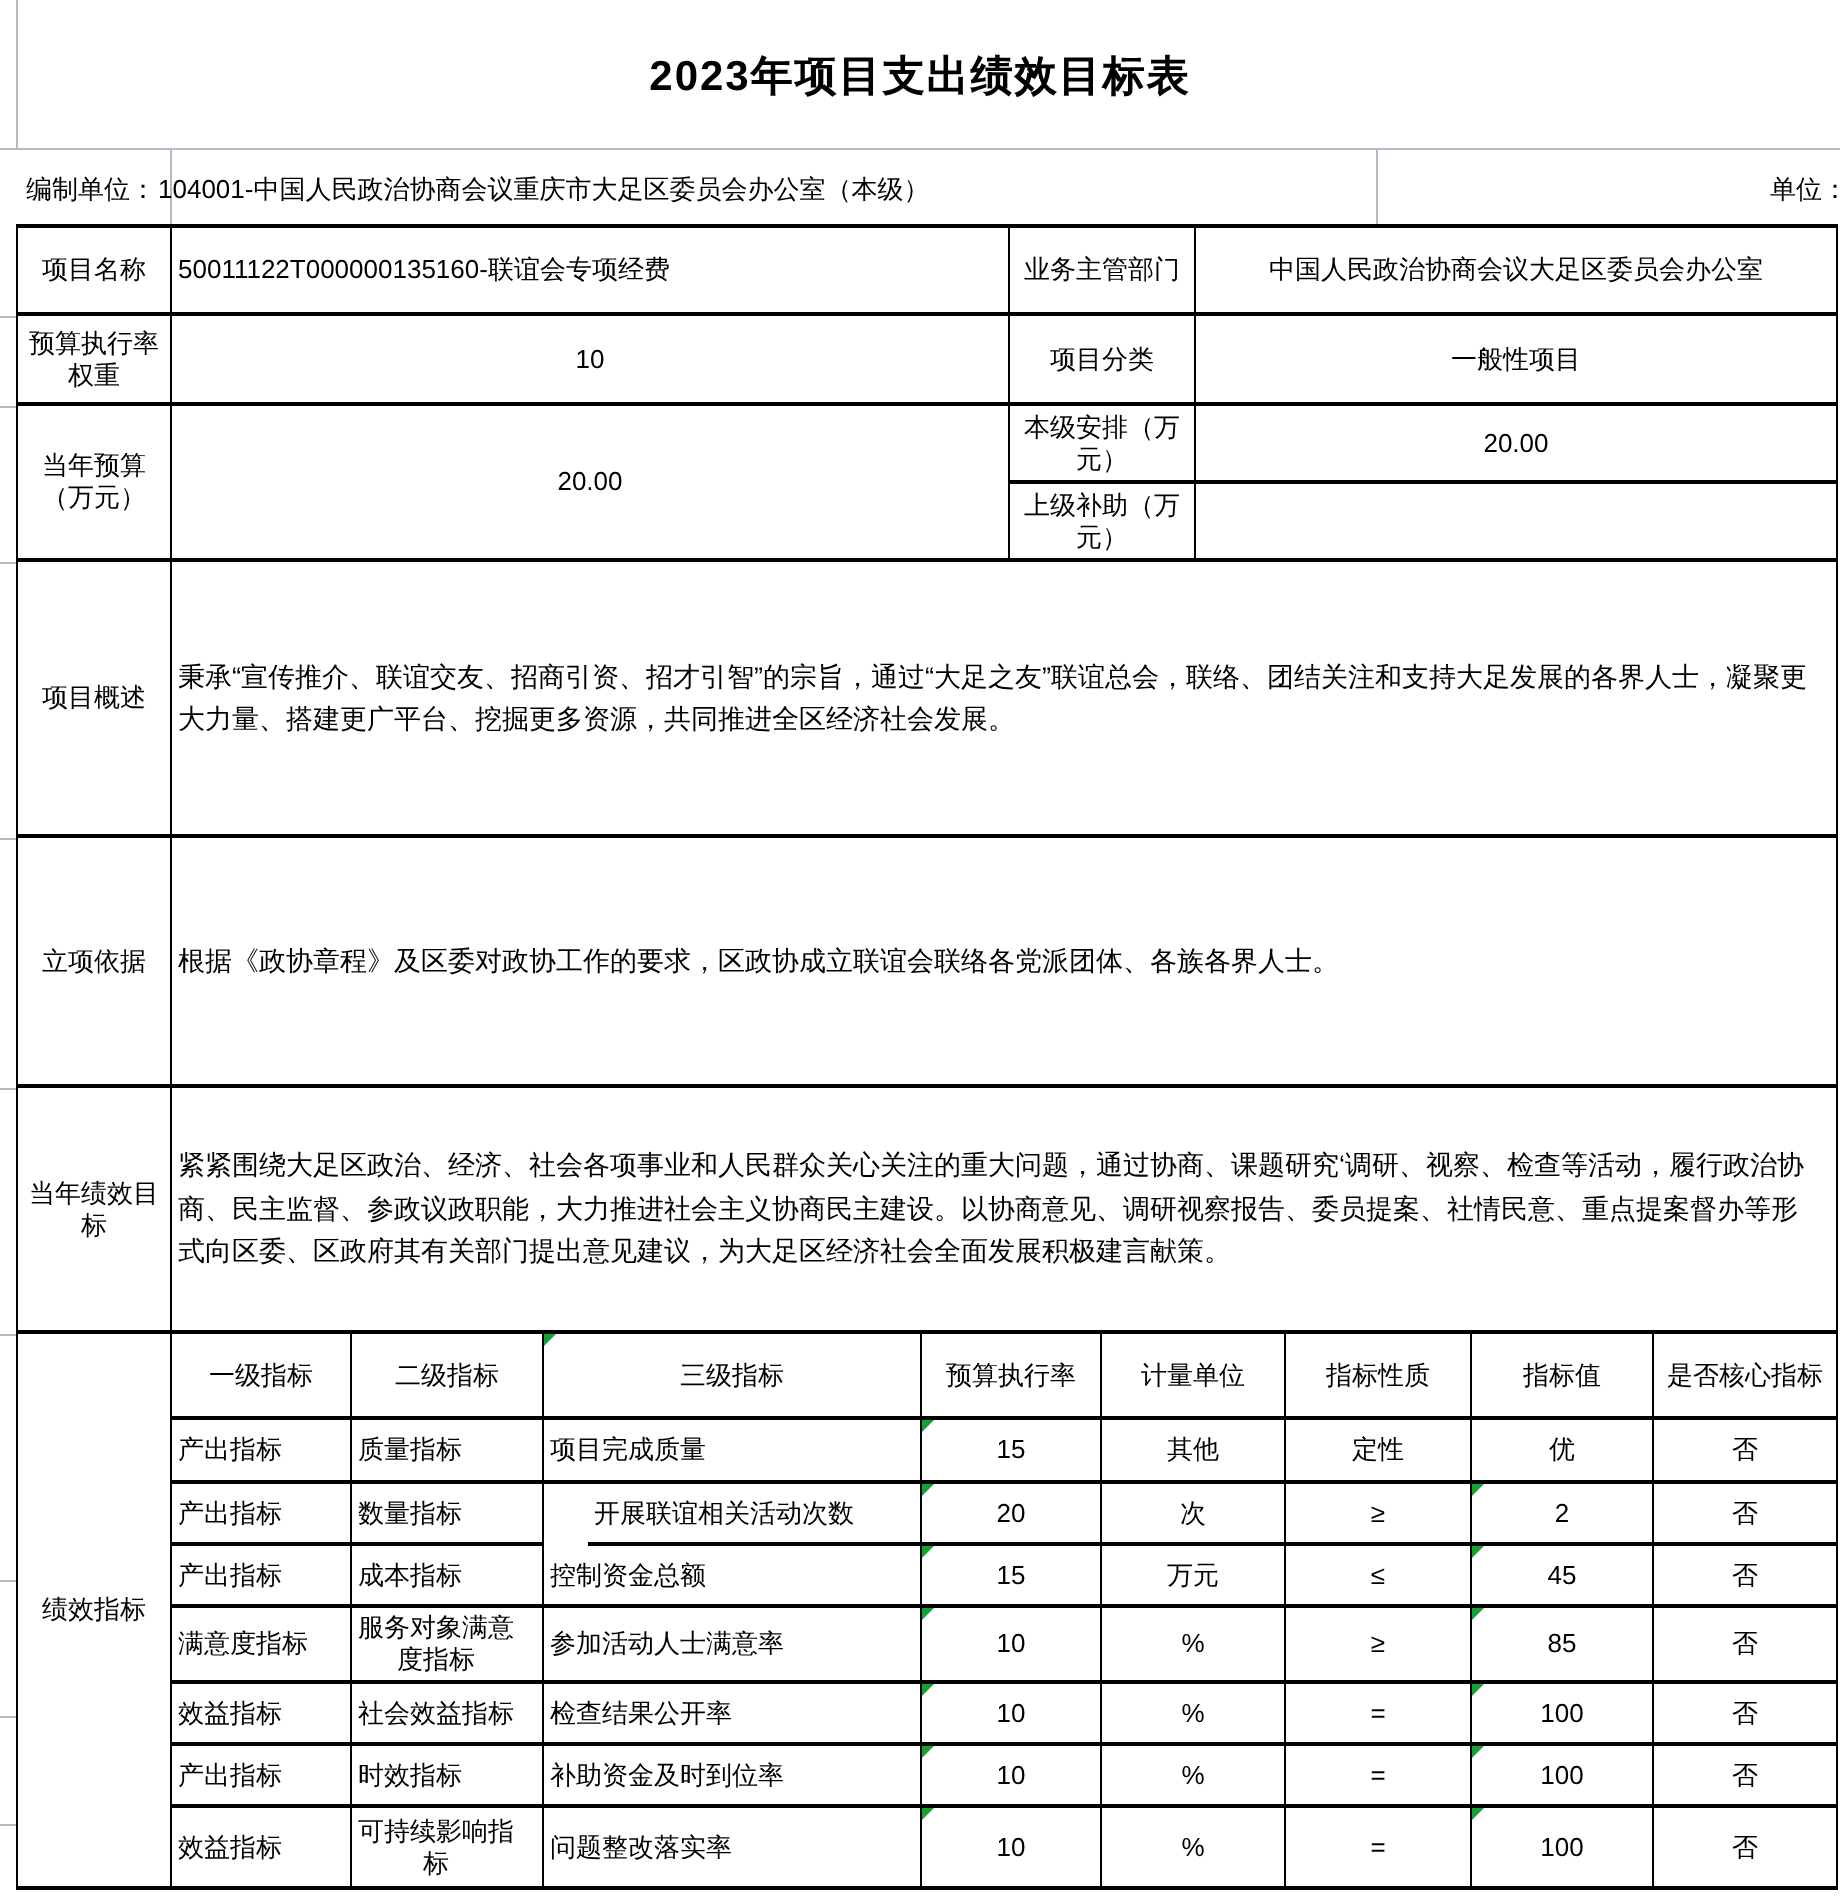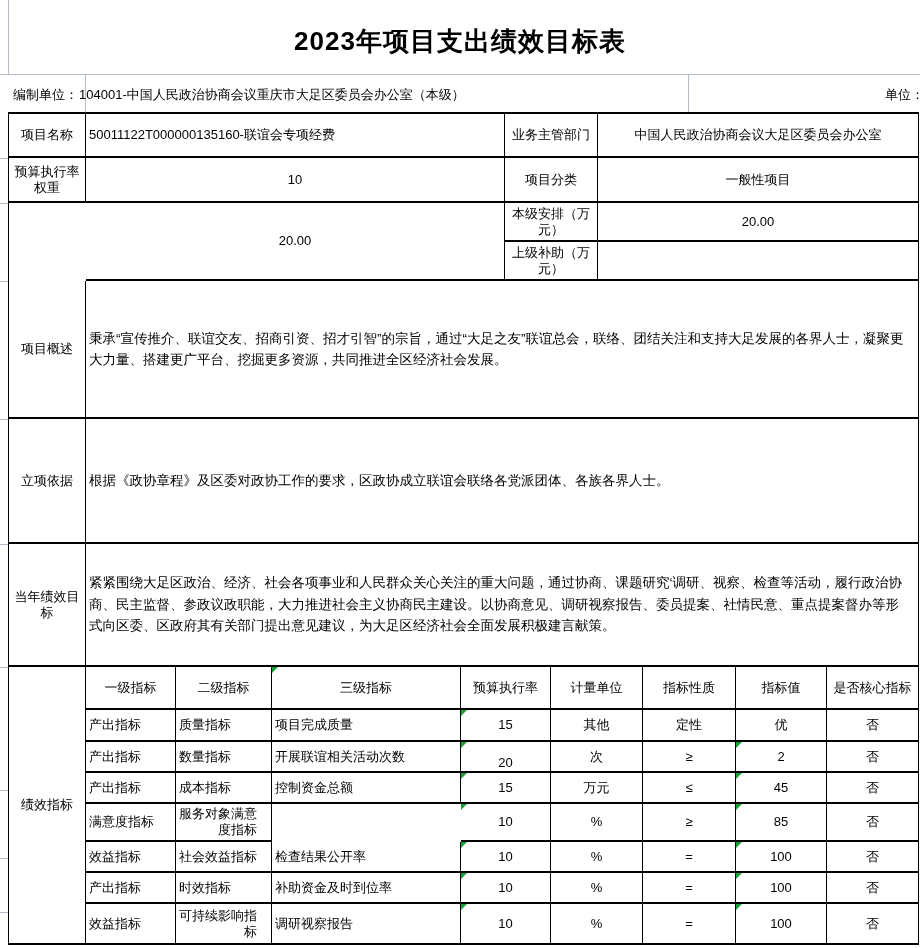--- a/index.html
+++ b/index.html
@@ -1,29 +1,29 @@
 <!DOCTYPE html>
 <html><head>
 <meta charset="utf-8">
 <style>
   html,body{margin:0;padding:0;background:#fff;}
   #page{position:relative;width:920px;height:948px;background:#ffffff;overflow:hidden;
         font-family:"Liberation Sans","DejaVu Sans",sans-serif;color:#000;}
   .gridline{position:absolute;background:#b3bbc7;}
   #doc-title{position:absolute;left:0;top:24px;width:920px;text-align:center;
-             font-size:26px;font-weight:bold;letter-spacing:1px;}
+             font-size:21px;font-weight:bold;letter-spacing:1px;}
   
   .hdr-text{position:absolute;top:75px;height:39px;display:flex;align-items:center;font-size:13px;}
   
   .sheet-table{position:absolute;display:grid;border-left:1px solid #000;border-top:2px solid #000;background:#fff;}
   .sheet-table.no-top{border-top:none;}
   .cell{position:relative;box-sizing:border-box;border-right:1px solid #000;border-bottom:2px solid #000;
         display:flex;align-items:center;justify-content:center;text-align:center;
         font-size:13px;line-height:16px;white-space:pre-line;overflow:hidden;}
-  .cell.left{justify-content:flex-start;text-align:right;padding-left:3px;padding-right:6px;}
+  .cell.left{justify-content:flex-start;text-align:center;padding-left:3px;padding-right:6px;}
   .cell.para{font-size:13.5px;line-height:21.5px;padding-left:3px;padding-right:10px;
              justify-content:flex-start;text-align:left;}
   .gt{position:absolute;top:0;left:0;width:0;height:0;
       border-top:6px solid #18a038;border-right:6px solid transparent;}
 </style>
 </head>
 <body>
 
 <div id="page">
 
@@ -52,20 +52,22 @@
     <div class="cell left" style="grid-area:1/2;">50011122T000000135160-联谊会专项经费</div>
     <div class="cell" style="grid-area:1/3;">业务主管部门</div>
     <div class="cell" style="grid-area:1/4;">中国人民政治协商会议大足区委员会办公室</div>
 
     <div class="cell" style="grid-area:2/1;">预算执行率
 权重</div>
     <div class="cell" style="grid-area:2/2;">10</div>
     <div class="cell" style="grid-area:2/3;">项目分类</div>
     <div class="cell" style="grid-area:2/4;">一般性项目</div>
 
+    <div class="cell" style="grid-area:3/1/5/2;">当年预算
+（万元）</div>
     <div class="cell" style="grid-area:3/2/5/3;">20.00</div>
     <div class="cell" style="grid-area:3/3;">本级安排（万
 元）</div>
     <div class="cell" style="grid-area:3/4;">20.00</div>
     <div class="cell" style="grid-area:4/3;">上级补助（万
 元）</div>
     <div class="cell" style="grid-area:4/4;"></div>
 
     <div class="cell" style="grid-area:5/1;">项目概述</div>
     <div class="cell para" style="grid-area:5/2/6/5;">秉承“宣传推介、联谊交友、招商引资、招才引智”的宗旨，通过“大足之友”联谊总会，联络、团结关注和支持大足发展的各界人士，凝聚更大力量、搭建更广平台、挖掘更多资源，共同推进全区经济社会发展。</div>
@@ -94,39 +96,40 @@
     <div class="cell left" style="grid-area:2/3;">质量指标</div>
     <div class="cell left" style="grid-area:2/4;">项目完成质量</div>
     <div class="cell" style="grid-area:2/5;"><span class="gt"></span><span>15</span></div>
     <div class="cell" style="grid-area:2/6;">其他</div>
     <div class="cell" style="grid-area:2/7;">定性</div>
     <div class="cell" style="grid-area:2/8;">优</div>
     <div class="cell" style="grid-area:2/9;">否</div>
 
     <div class="cell left" style="grid-area:3/2;">产出指标</div>
     <div class="cell left" style="grid-area:3/3;">数量指标</div>
-    <div class="cell left" style="grid-area:3/4;">开展联谊相关活动次数</div>
-    <div class="cell" style="grid-area:3/5;align-items:flex-end;"><span class="gt"></span><span>20</span></div>
+    <div class="cell left" style="grid-area:3/4;margin-left:22px;">开展联谊相关活动次数</div>
+    <div class="cell" style="grid-area:3/5;"><span class="gt"></span><span>20</span></div>
     <div class="cell" style="grid-area:3/6;">次</div>
     <div class="cell" style="grid-area:3/7;">≥</div>
     <div class="cell" style="grid-area:3/8;"><span class="gt"></span><span>2</span></div>
     <div class="cell" style="grid-area:3/9;">否</div>
 
     <div class="cell left" style="grid-area:4/2;">产出指标</div>
     <div class="cell left" style="grid-area:4/3;">成本指标</div>
     <div class="cell left" style="grid-area:4/4;">控制资金总额</div>
     <div class="cell" style="grid-area:4/5;"><span class="gt"></span><span>15</span></div>
     <div class="cell" style="grid-area:4/6;">万元</div>
     <div class="cell" style="grid-area:4/7;">≤</div>
     <div class="cell" style="grid-area:4/8;"><span class="gt"></span><span>45</span></div>
     <div class="cell" style="grid-area:4/9;">否</div>
 
     <div class="cell left" style="grid-area:5/2;">满意度指标</div>
     <div class="cell left" style="grid-area:5/3;">服务对象满意
 度指标</div>
+    <div class="cell left" style="grid-area:5/4;">参加活动人士满意率</div>
     <div class="cell" style="grid-area:5/5;"><span class="gt"></span><span>10</span></div>
     <div class="cell" style="grid-area:5/6;">%</div>
     <div class="cell" style="grid-area:5/7;">≥</div>
     <div class="cell" style="grid-area:5/8;"><span class="gt"></span><span>85</span></div>
     <div class="cell" style="grid-area:5/9;">否</div>
 
     <div class="cell left" style="grid-area:6/2;">效益指标</div>
     <div class="cell left" style="grid-area:6/3;">社会效益指标</div>
     <div class="cell left" style="grid-area:6/4;">检查结果公开率</div>
     <div class="cell" style="grid-area:6/5;"><span class="gt"></span><span>10</span></div>
@@ -140,21 +143,21 @@
     <div class="cell left" style="grid-area:7/4;">补助资金及时到位率</div>
     <div class="cell" style="grid-area:7/5;"><span class="gt"></span><span>10</span></div>
     <div class="cell" style="grid-area:7/6;">%</div>
     <div class="cell" style="grid-area:7/7;">=</div>
     <div class="cell" style="grid-area:7/8;"><span class="gt"></span><span>100</span></div>
     <div class="cell" style="grid-area:7/9;">否</div>
 
     <div class="cell left" style="grid-area:8/2;">效益指标</div>
     <div class="cell left" style="grid-area:8/3;">可持续影响指
 标</div>
-    <div class="cell left" style="grid-area:8/4;">调研视察报告</div>
+    <div class="cell left" style="grid-area:8/4;">问题整改落实率</div>
     <div class="cell" style="grid-area:8/5;"><span class="gt"></span><span>10</span></div>
     <div class="cell" style="grid-area:8/6;">%</div>
     <div class="cell" style="grid-area:8/7;">=</div>
     <div class="cell" style="grid-area:8/8;"><span class="gt"></span><span>100</span></div>
     <div class="cell" style="grid-area:8/9;">否</div>
   </div>
 
 </div>
 
 </body></html>

